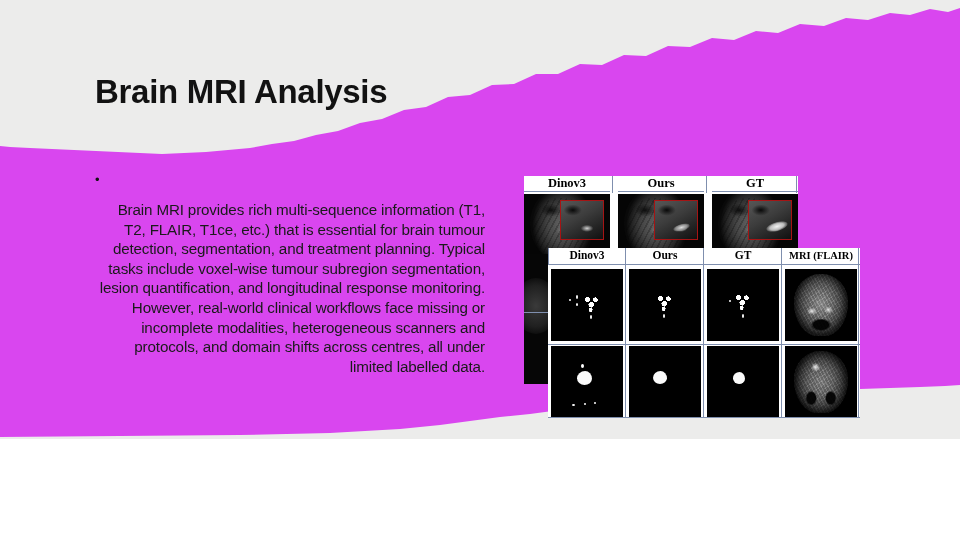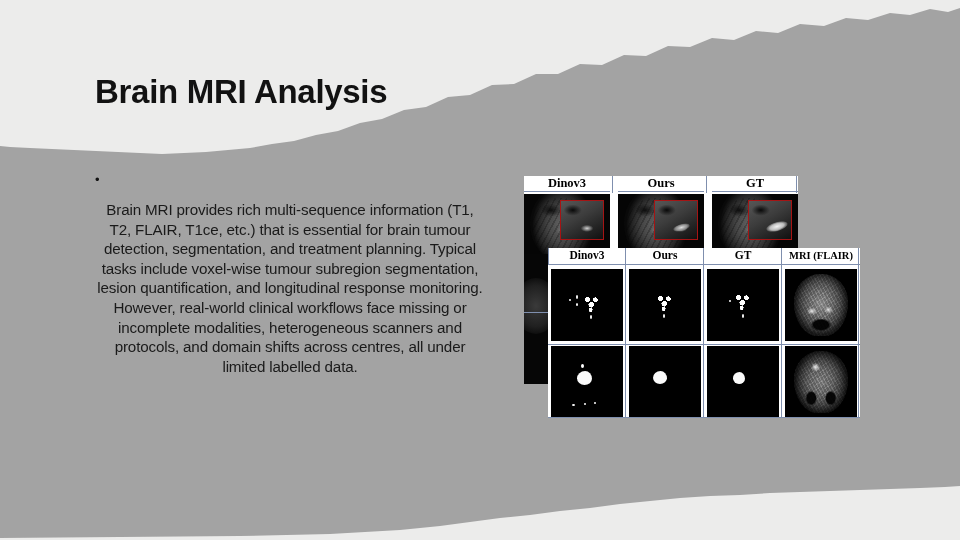--- a/index.html
+++ b/index.html
@@ -3,22 +3,22 @@
 <meta charset="utf-8">
 <style>
   html, body {
     margin: 0;
     padding: 0;
     background: #ffffff;
   }
   #slide {
     position: relative;
     width: 960px;
-    height: 540px;
-    background: #a3a3a3;
+    height: 439px;
+    background: #d946ef;
     overflow: hidden;
     font-family: "Liberation Sans", sans-serif;
   }
 
   
   .torn-band {
     position: absolute;
     left: 0;
     width: 960px;
     pointer-events: none;
@@ -69,21 +69,21 @@
     font-size: 14.5px;
     font-weight: 700;
     color: #121212;
     letter-spacing: -0.1px;
   }
   #body-paragraph {
     font-size: 15.2px;
     line-height: 19.6px;
     color: #1a1a1a;
     letter-spacing: -0.15px;
-    text-align: center;
+    text-align: right;
   }
 
   
   #figure-composite {
     position: absolute;
     left: 524px;
     top: 176px;
     width: 336px;
     height: 242px;
   }

